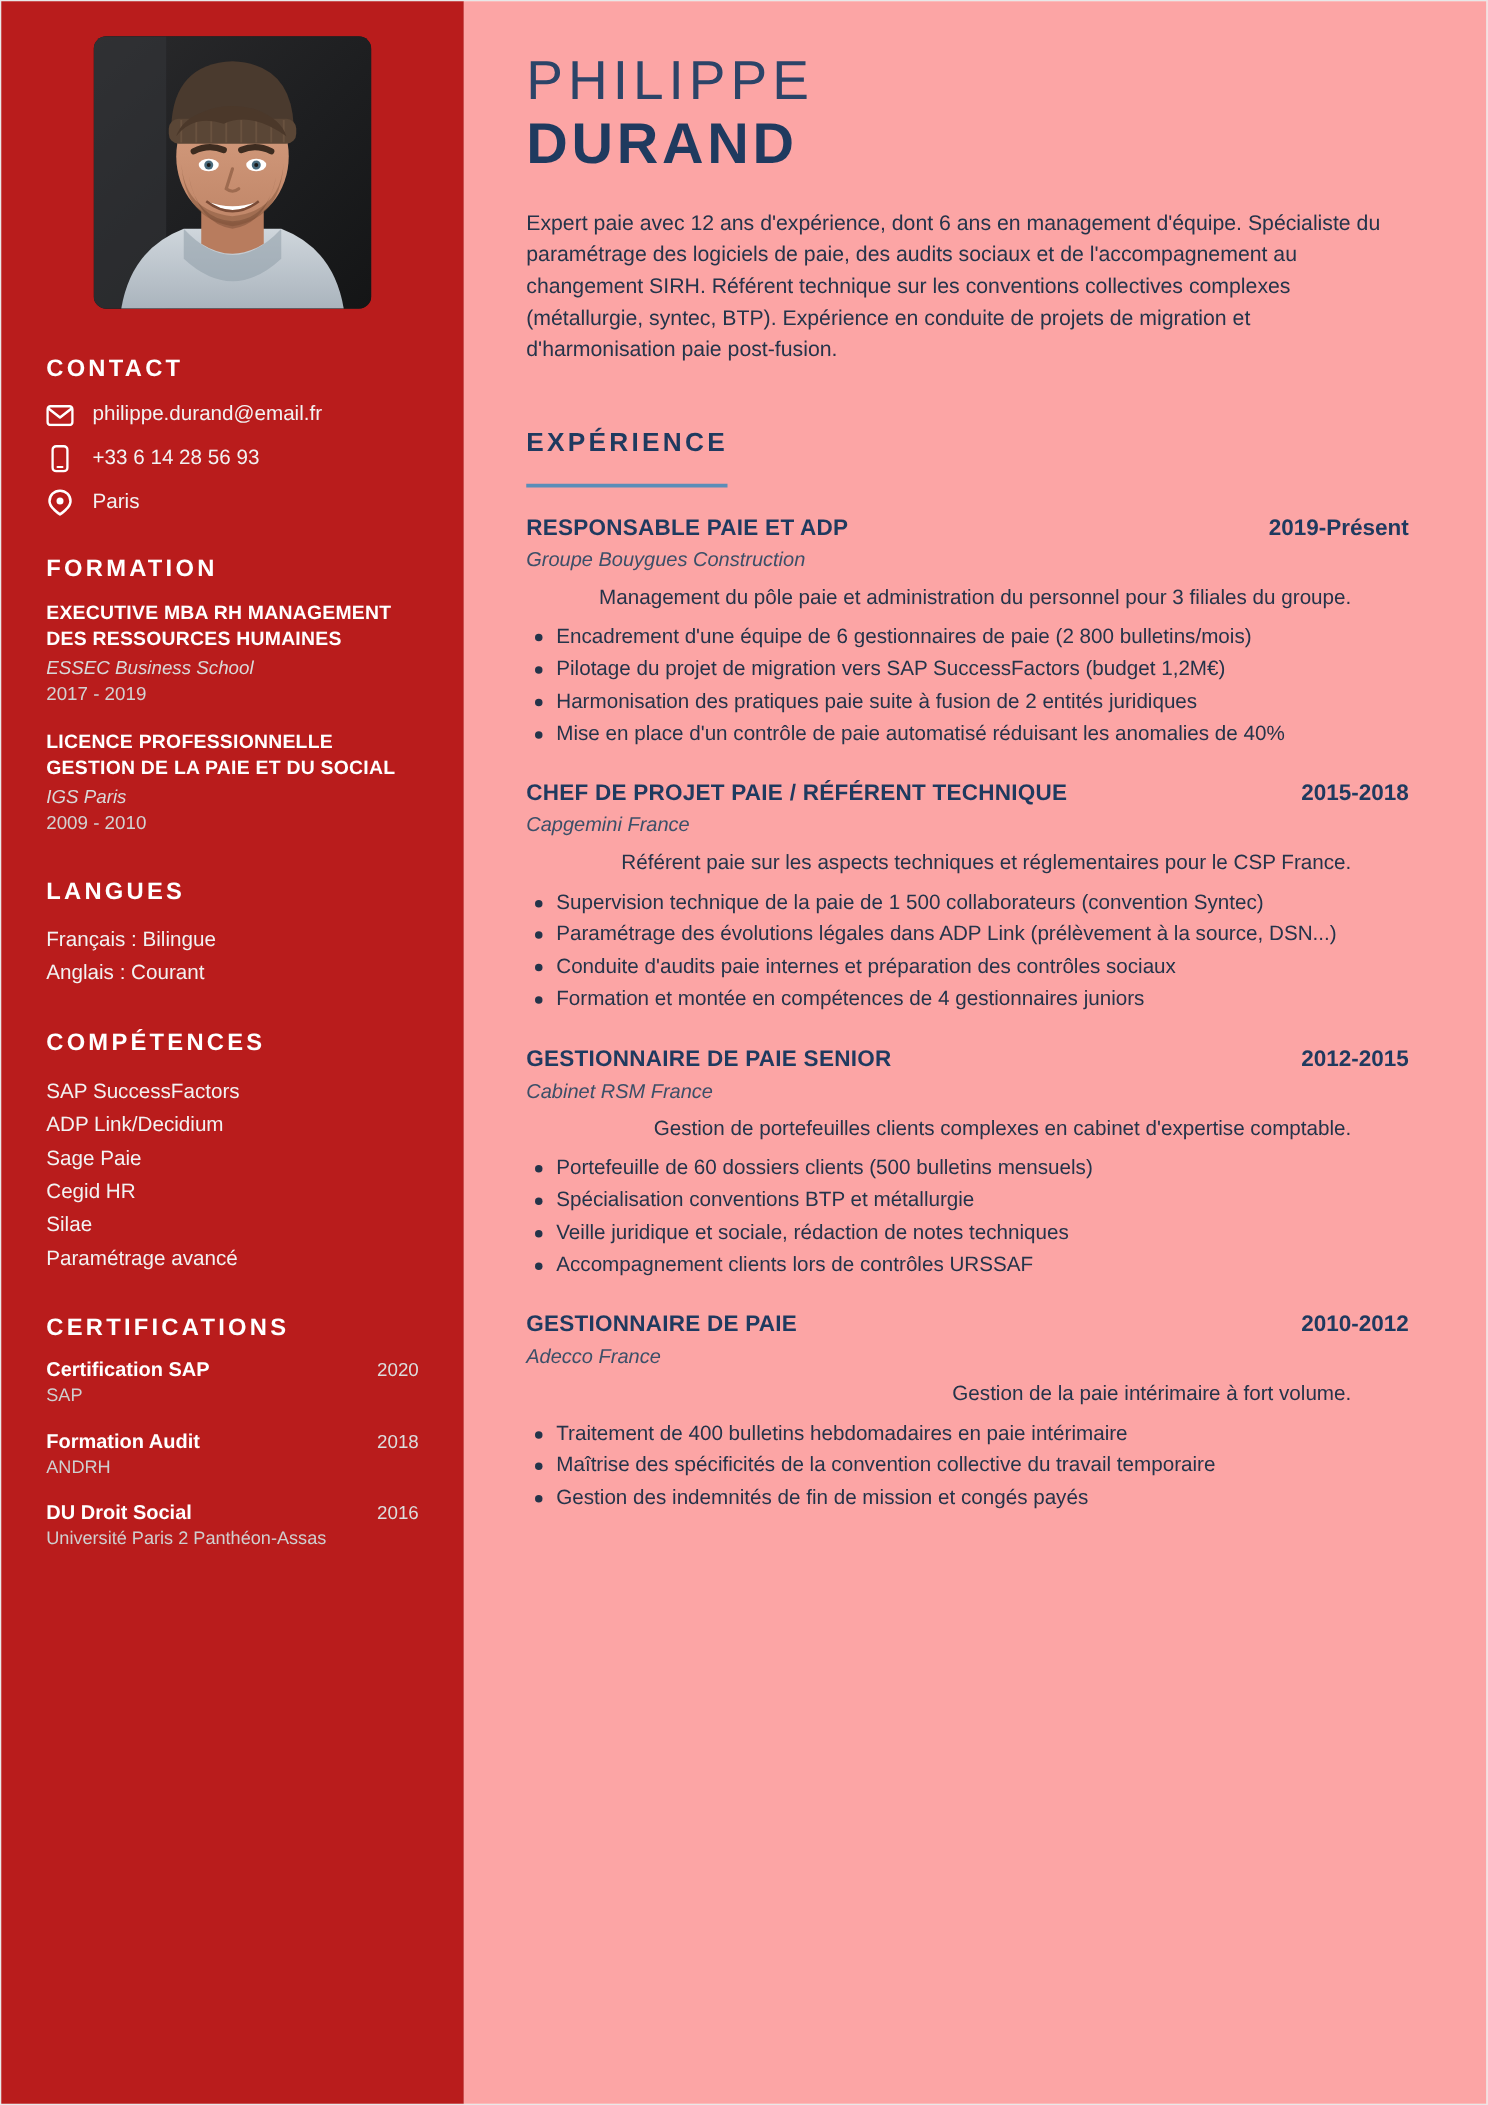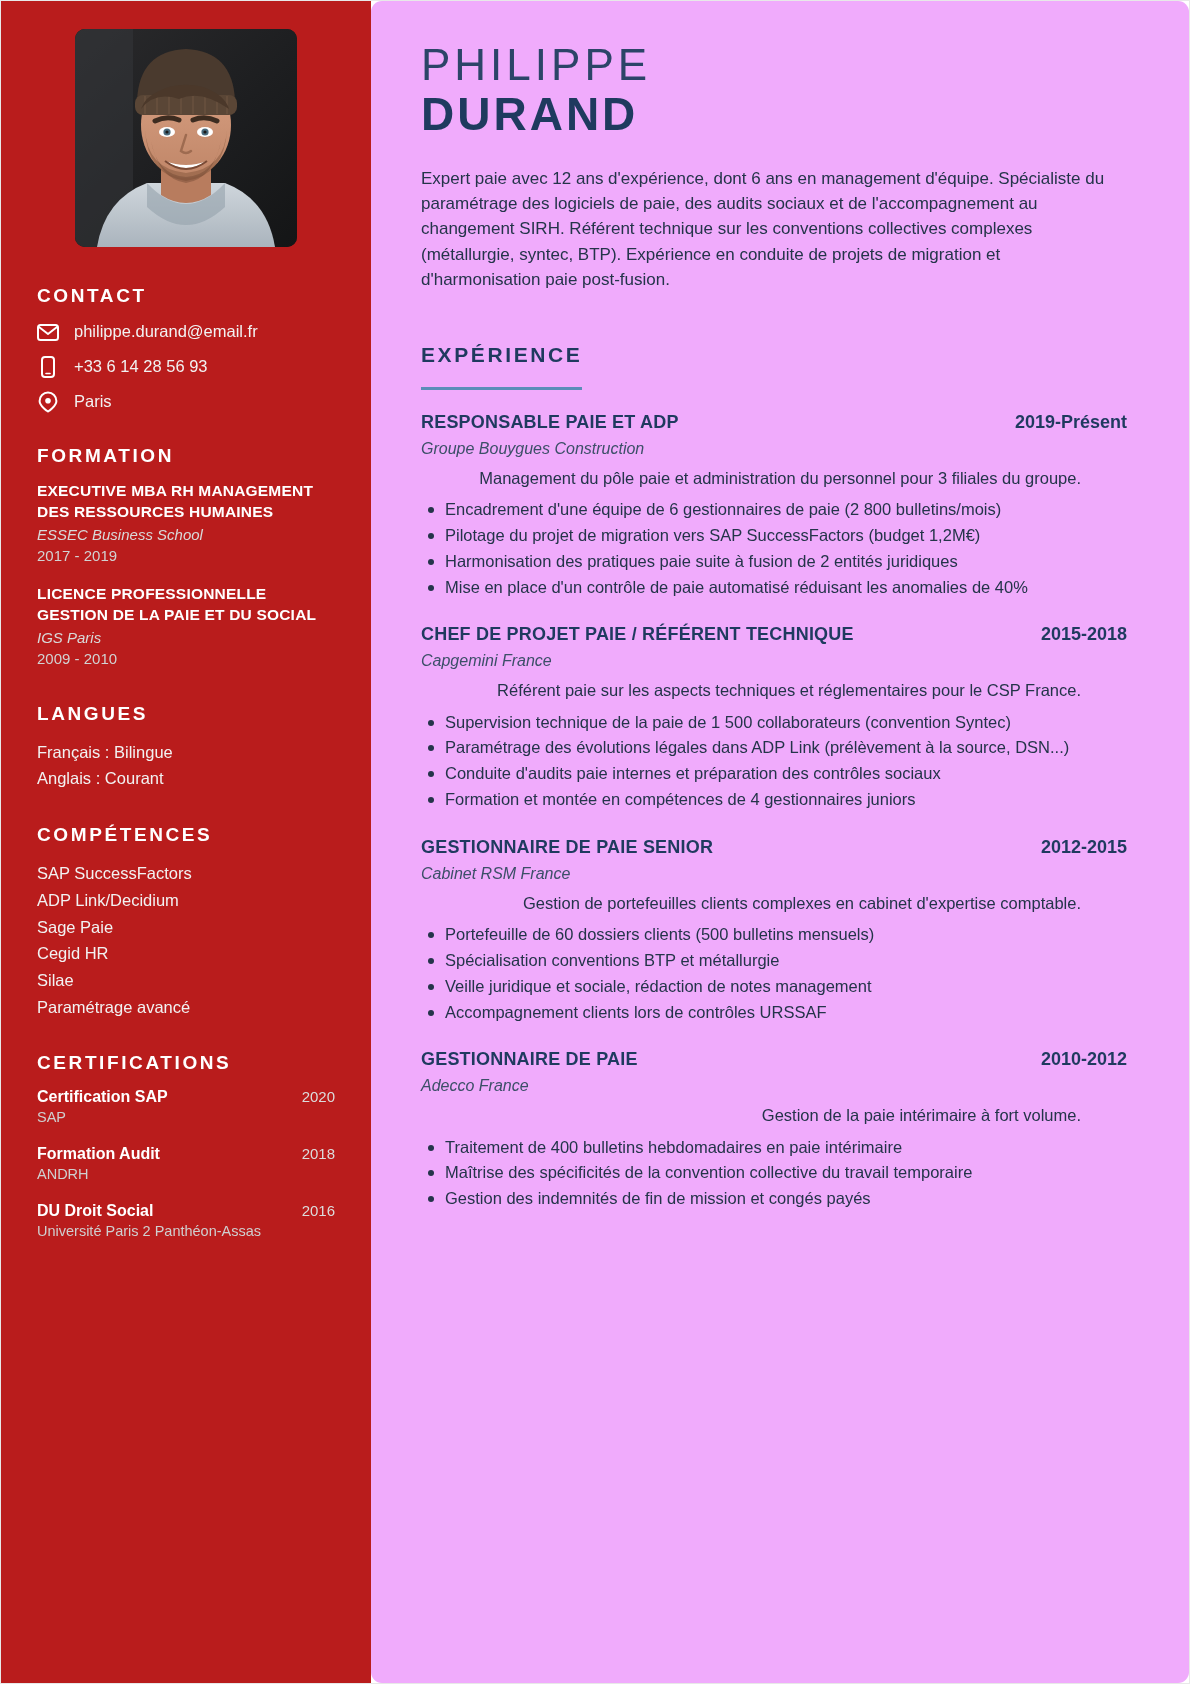--- a/index.html
+++ b/index.html
@@ -142,22 +142,21 @@
     color: #cfcfcf;
     margin-top: 2px;
     line-height: 1.35;
   }
 
   
   .main {
     flex: 1 1 auto;
     padding: 40px 62px 0 50px;
     box-sizing: border-box;
-    background: #f0abfc;
-    border-radius: 11px;
+    background: #fca5a5;
   }
   .name-first {
     font-size: 44px;
     font-weight: normal;
     letter-spacing: 4px;
     color: #2c4468;
     line-height: 1.08;
     margin: 0;
   }
   .name-last {
@@ -467,21 +466,21 @@
     <section class="job">
       <div class="job-head">
         <span class="job-role">GESTIONNAIRE DE PAIE SENIOR</span>
         <span class="job-dates">2012-2015</span>
       </div>
       <div class="job-company">Cabinet RSM France</div>
       <div class="job-desc">Gestion de portefeuilles clients complexes en cabinet d'expertise comptable.</div>
       <ul class="bullets">
         <li>Portefeuille de 60 dossiers clients (500 bulletins mensuels)</li>
         <li>Spécialisation conventions BTP et métallurgie</li>
-        <li>Veille juridique et sociale, rédaction de notes management</li>
+        <li>Veille juridique et sociale, rédaction de notes techniques</li>
         <li>Accompagnement clients lors de contrôles URSSAF</li>
       </ul>
     </section>
 
     <section class="job">
       <div class="job-head">
         <span class="job-role">GESTIONNAIRE DE PAIE</span>
         <span class="job-dates">2010-2012</span>
       </div>
       <div class="job-company">Adecco France</div>

